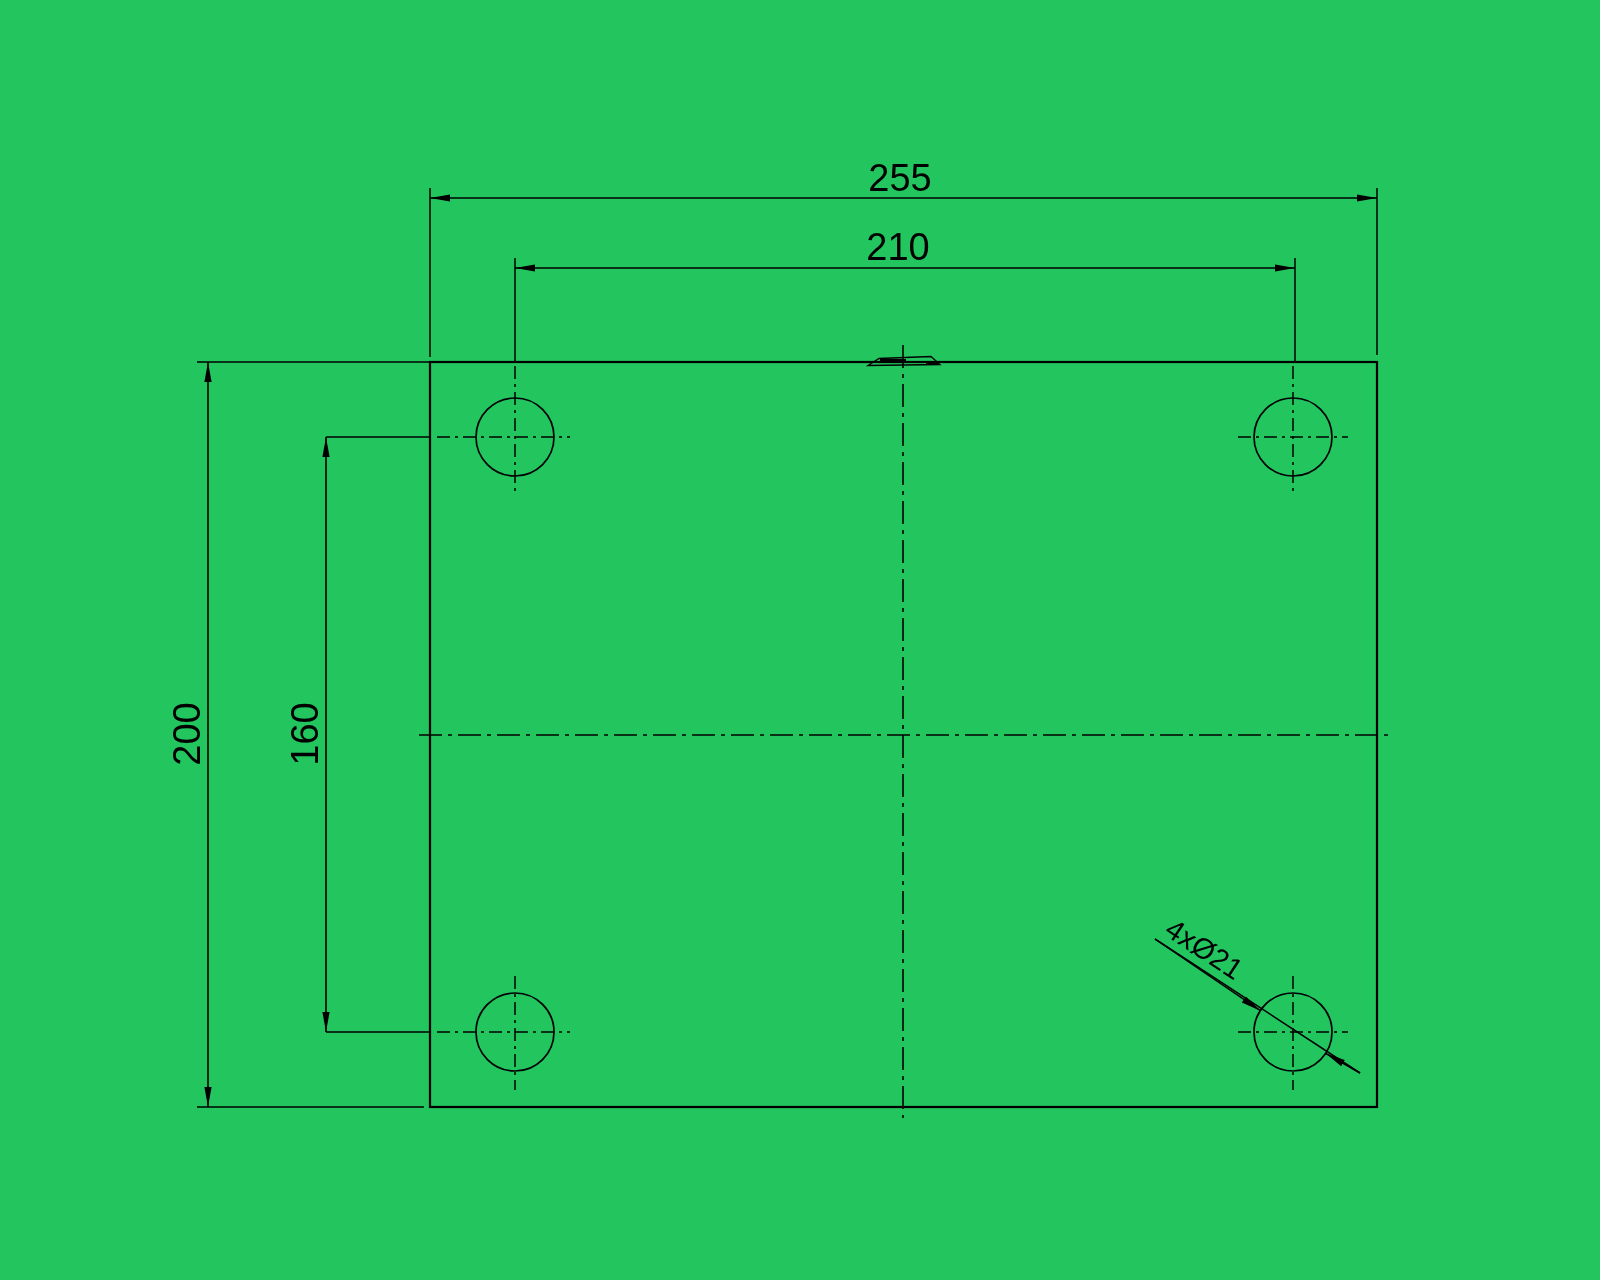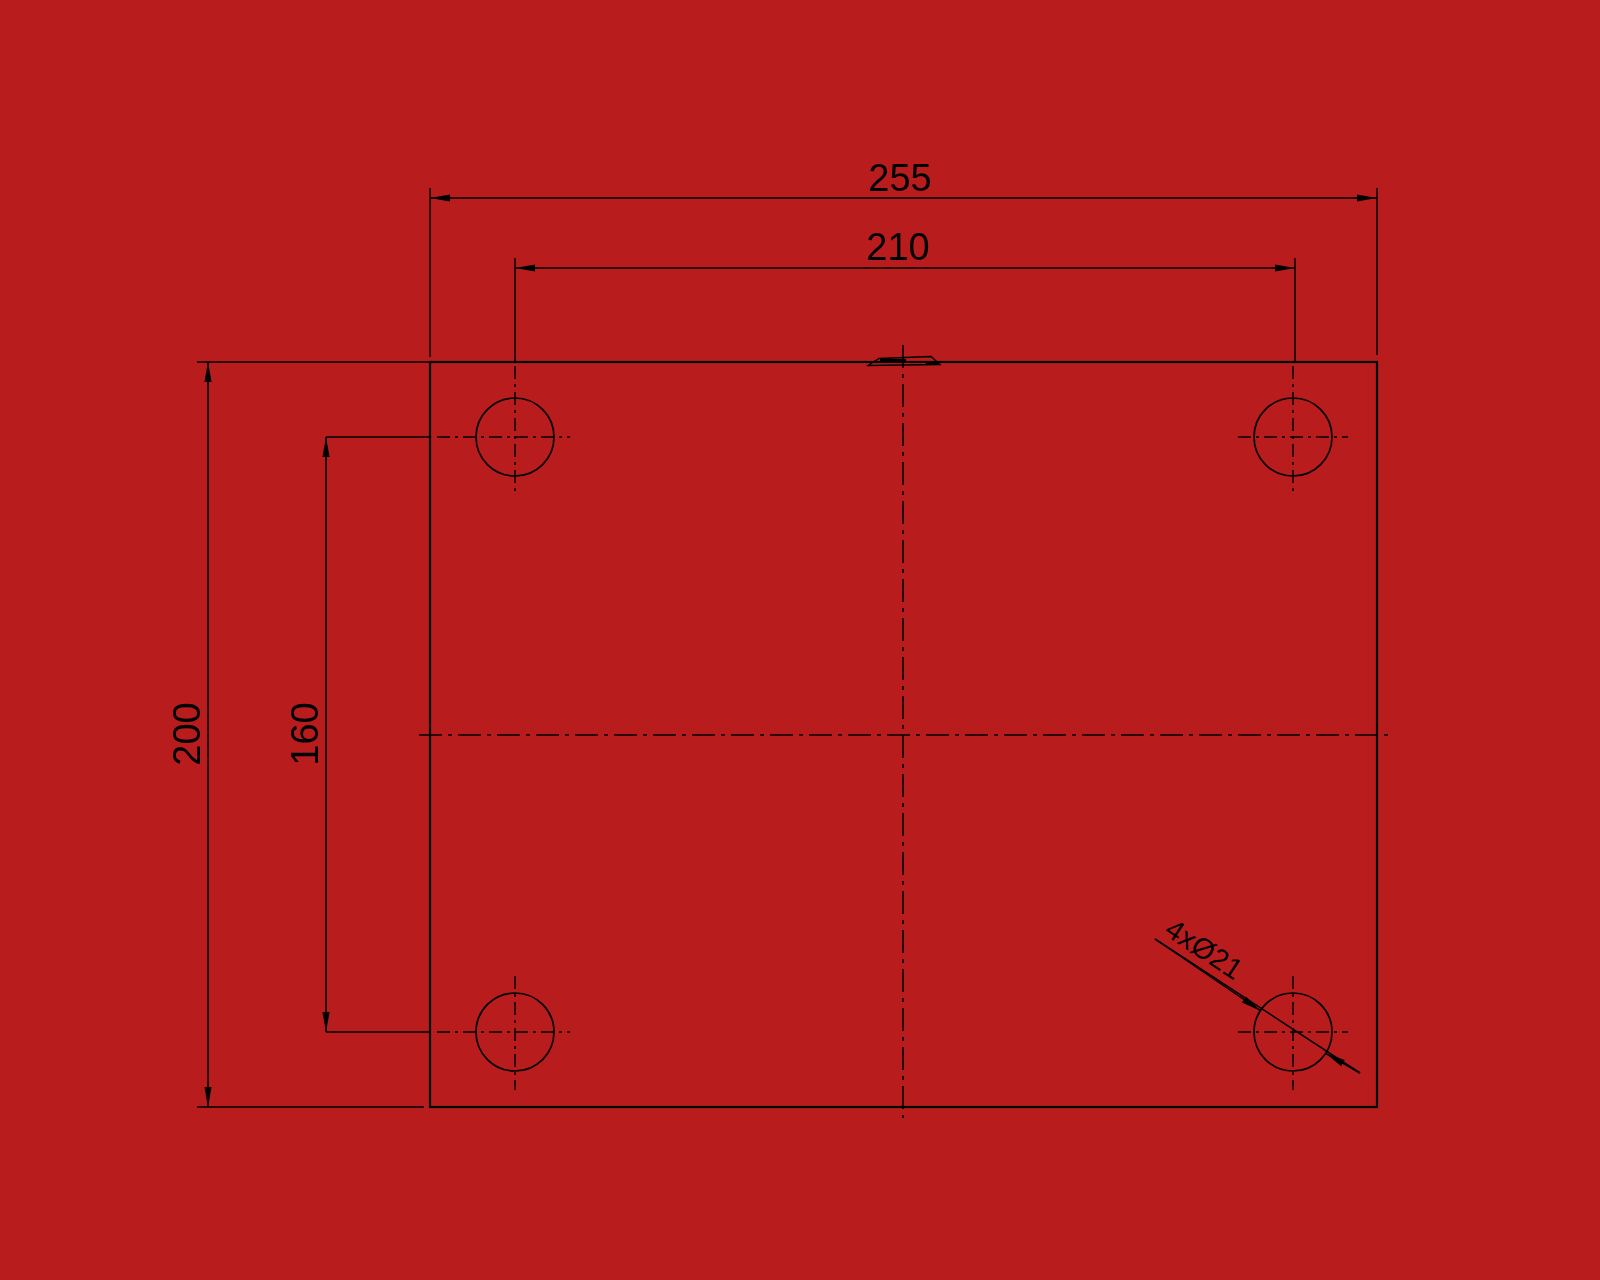--- a/index.html
+++ b/index.html
@@ -4,21 +4,21 @@
 <style>
   html, body {
     margin: 0;
     padding: 0;
     background: #ffffff;
   }
   .canvas-wrap {
     width: 1600px;
     height: 1280px;
     position: relative;
-    background: #b91c1c;
+    background: #22c55e;
     overflow: hidden;
   }
   svg { display: block; }
   .edge      { stroke: #000; stroke-width: 2.2; fill: none; }
   .hole      { stroke: #000; stroke-width: 1.7; fill: none; }
   .dimline   { stroke: #000; stroke-width: 1.6; fill: none; }
   .extline   { stroke: #000; stroke-width: 1.5; fill: none; }
   .cl-long   { stroke: #000; stroke-width: 1.6; fill: none; stroke-dasharray: 23 6 4 6; }
   .cl-hole   { stroke: #000; stroke-width: 1.5; fill: none; stroke-dasharray: 13 5 3 5; }
   .leader    { stroke: #000; stroke-width: 1.5; fill: none; }

